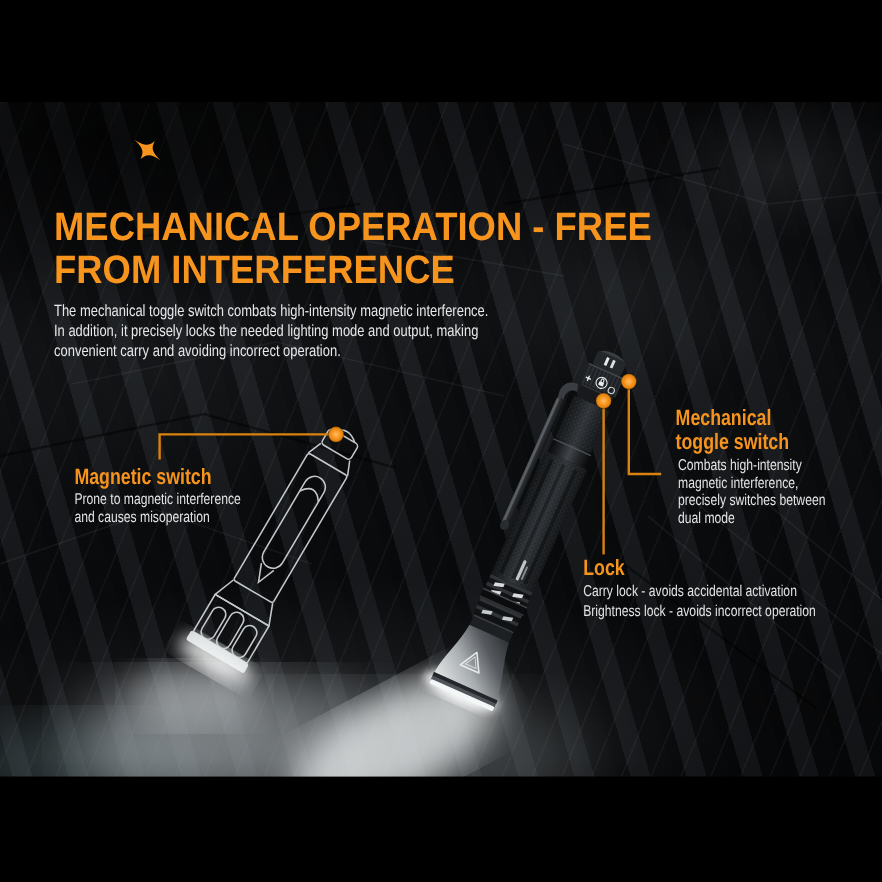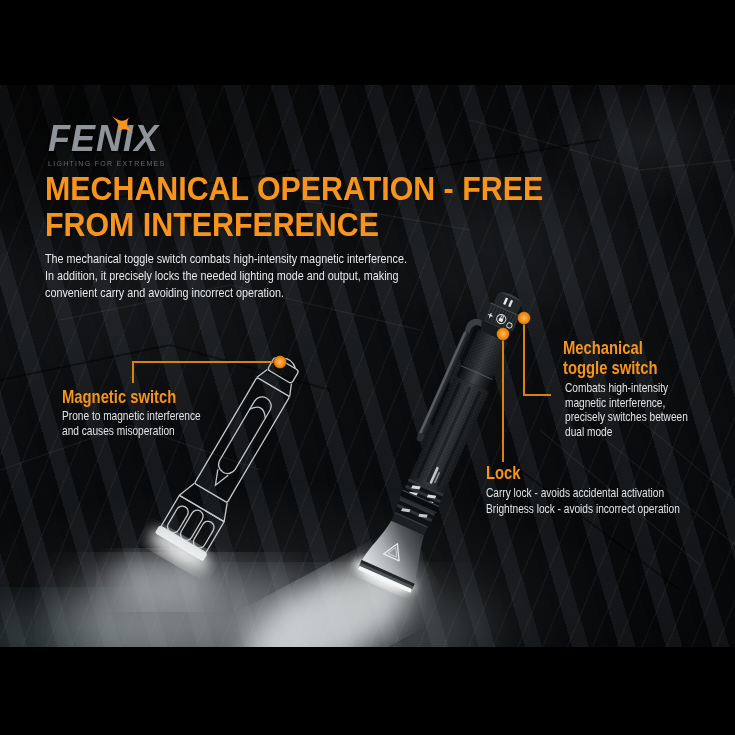--- a/index.html
+++ b/index.html
@@ -203,24 +203,20 @@
       <polyline points="524,324 524,395 551,395"></polyline>
       <line x1="503" y1="340" x2="503" y2="462"></line>
     </g>
     <g stroke="rgba(0,0,0,.3)" stroke-width="1">
       <circle cx="280" cy="362" r="6.5" fill="url(#dotG)"></circle>
       <circle cx="524" cy="318" r="6.5" fill="url(#dotG)"></circle>
       <circle cx="503" cy="334" r="6.5" fill="url(#dotG)"></circle>
     </g>
   </svg>
 
-  <div class="abs" style="left:48px;top:121px;">
-    <div class="logo-name nowrap">FENIX</div>
-    <div class="logo-tag nowrap">LIGHTING FOR EXTREMES</div>
-  </div>
   <svg class="abs" style="left:108px;top:110px;" width="30" height="30" viewBox="-15 -15 30 30">
     <path d="M0,-12 C1.2,-3.5 3.5,-1.2 12,0 C3.5,1.2 1.2,3.5 0,12 C-1.2,3.5 -3.5,1.2 -12,0 C-3.5,-1.2 -1.2,-3.5 0,-12 Z" fill="#f7941d" transform="rotate(38) scale(1.15,0.8)"></path>
   </svg>
 
   <div class="abs headline sx92 nowrap" style="left:45px;top:171px;color:#f7941d;">
     <div>MECHANICAL OPERATION - FREE</div>
     <div>FROM INTERFERENCE</div>
   </div>
 
   <div class="abs intro sx80 nowrap" style="left:45px;top:250px;">

